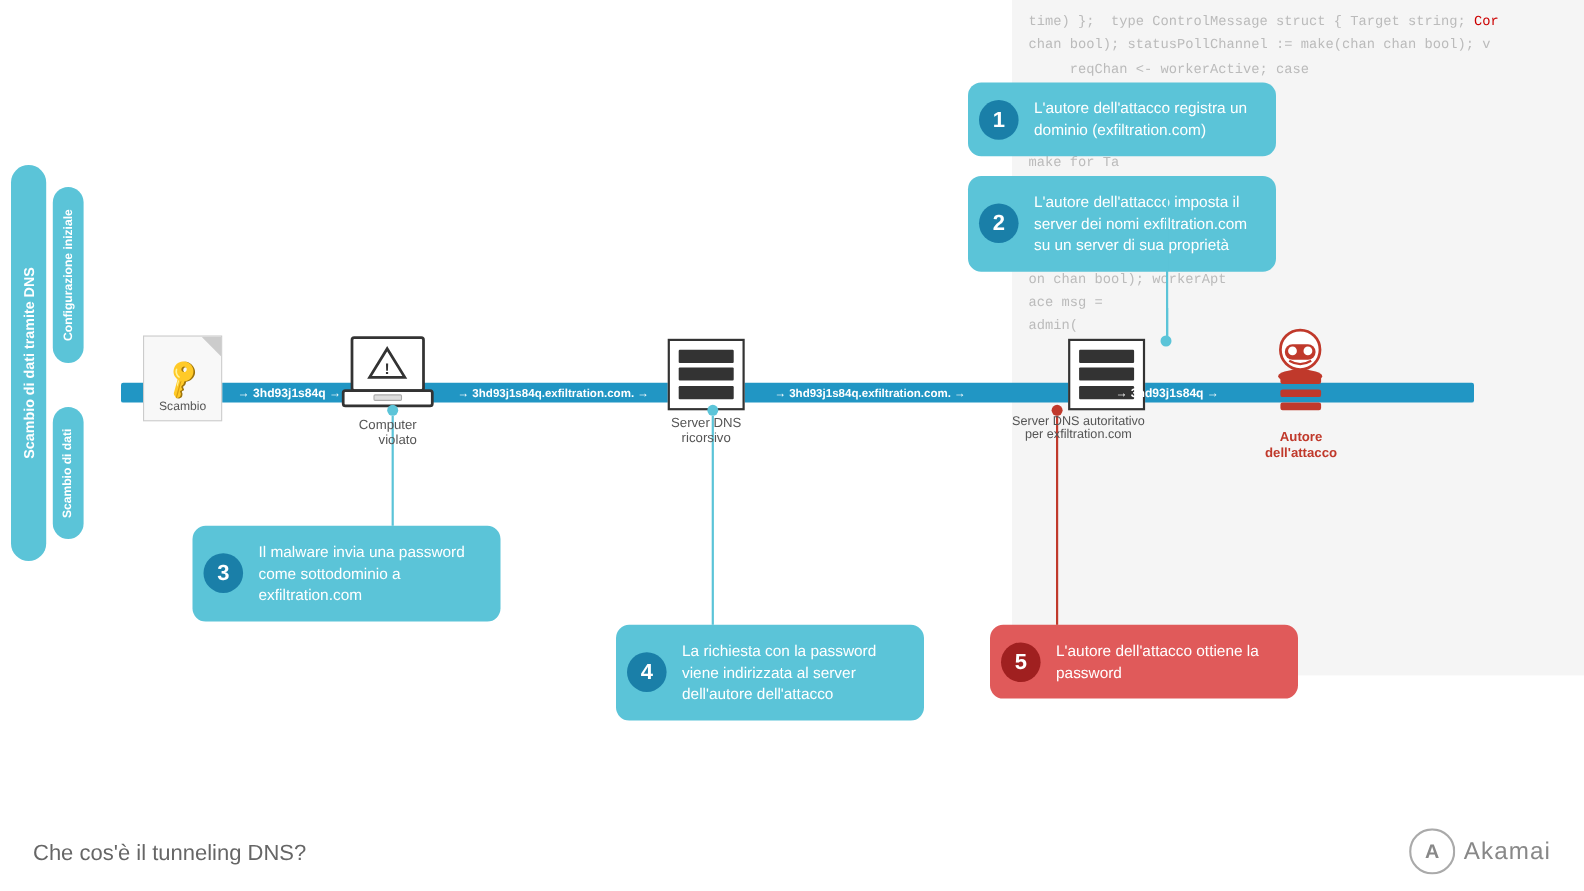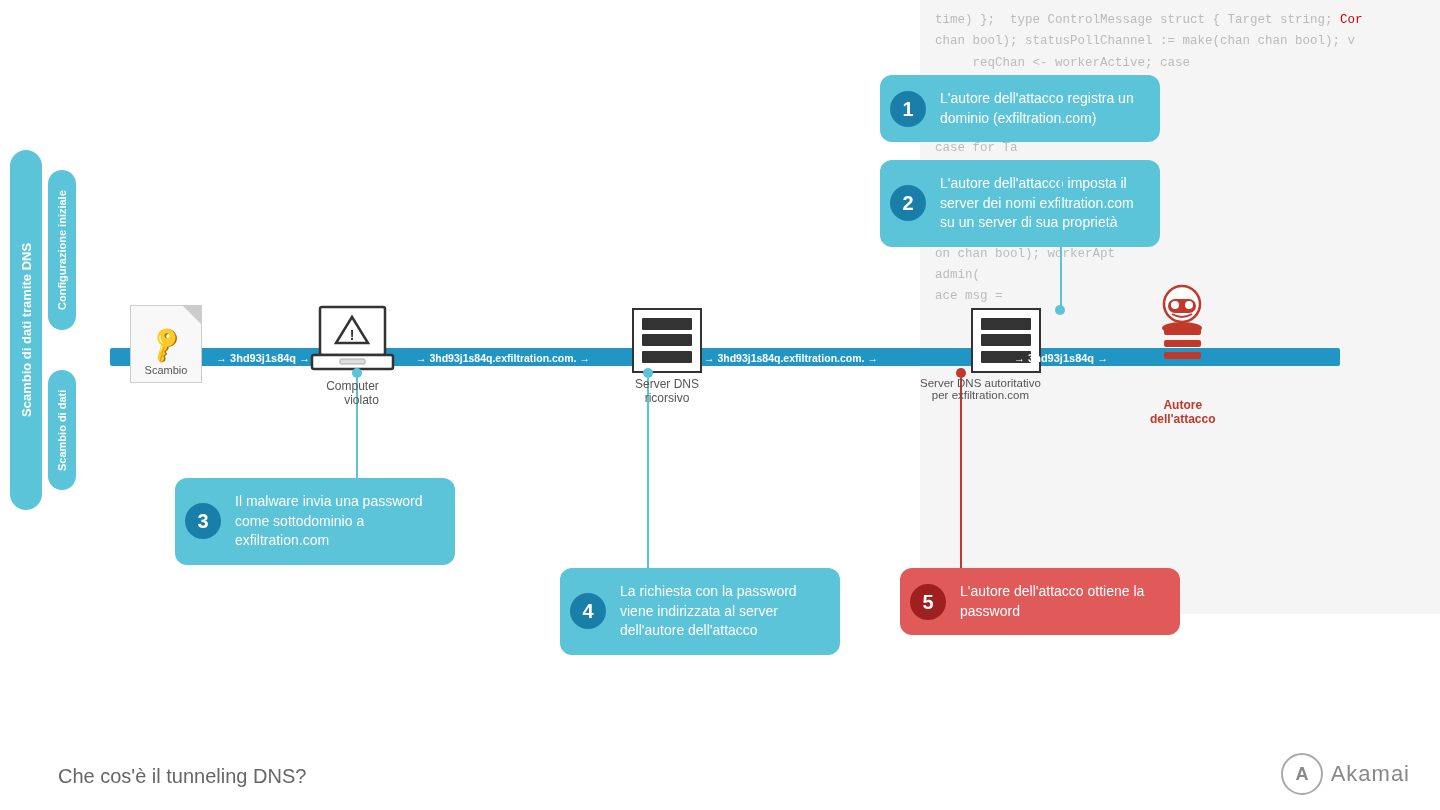--- a/index.html
+++ b/index.html
@@ -168,28 +168,28 @@
 <body>
 
 <div class="code-bg">
   <div style="line-height:1.7; color:#bbb; font-size:12.5px;">
     <div>time) }; &nbsp;type ControlMessage struct { Target string; <span style="color:#cc0000">Cor</span></div>
     <div>chan bool); statusPollChannel := make(chan chan bool); v</div>
     <div>&nbsp;&nbsp;&nbsp;&nbsp;&nbsp;reqChan &lt;- workerActive; case</div>
     <div>ve = status;</div>
     <div>request) { hostTo</div>
     <div>&nbsp;&nbsp;&nbsp;&nbsp;&nbsp;Fprintf(w,</div>
-    <div>case for Ta</div>
+    <div>make for Ta</div>
     <div>reqChan</div>
     <div>"ACTIVE"</div>
     <div>dServer(":1337", nil)); };pa</div>
     <div>Count int64; }; func ma</div>
     <div>on chan bool); workerApt</div>
+    <div>ace msg =</div>
     <div>admin(</div>
-    <div>ace msg =</div>
   </div>
 </div>
 
 <div class="main-content">
 
   <div class="left-labels">
 
     <div class="left-label-bar label-dns">
       <span>Scambio di dati tramite DNS</span>
     </div>
@@ -248,21 +248,21 @@
   <div style="position:absolute; top:368px; left:352px; width:10px; height:10px; border-radius:50%; background:#5bc4d8; z-index:8;"></div>
 
   <div class="connector-line" style="left: 356px; top: 378px; height: 100px; background: #5bc4d8;"></div>
   <div class="step-bubble" style="top: 478px; left: 175px; width: 370px;">
     <div class="step-number">3</div>
     <span>Il malware invia una password come sottodominio a exfiltration.com</span>
   </div>
 
   <div style="position:absolute; top:349px; left:412px; font-size:10.5px; color:#fff; font-weight:bold; z-index:6; white-space:nowrap; line-height:18px; padding:0 4px;">→ 3hd93j1s84q.exfiltration.com. →</div>
 
-  <div style="position:absolute; top:308px; left:632px; z-index:5; display:flex; flex-direction:column; align-items:center;">
+  <div style="position:absolute; top:308px; left:607px; z-index:5; display:flex; flex-direction:column; align-items:center;">
     <div class="server-icon">
       <div class="server-slot"></div>
       <div class="server-slot"></div>
       <div class="server-slot"></div>
     </div>
     <div style="font-size:12px; color:#555; text-align:center; margin-top:4px;">Server DNS<br>ricorsivo</div>
   </div>
 
   <div style="position:absolute; top:368px; left:643px; width:10px; height:10px; border-radius:50%; background:#5bc4d8; z-index:8;"></div>
 
@@ -288,21 +288,21 @@
 
   <div class="connector-line" style="left: 960px; top: 378px; height: 190px; background: #c0392b;"></div>
 
   <div class="step-bubble red" style="top: 568px; left: 900px; width: 280px;">
     <div class="step-number">5</div>
     <span>L'autore dell'attacco ottiene la password</span>
   </div>
 
   <div style="position:absolute; top:349px; left:1010px; font-size:11px; color:#fff; font-weight:bold; z-index:6; white-space:nowrap; line-height:18px; padding:0 4px;">→ 3hd93j1s84q →</div>
 
-  <div style="position:absolute; top:282px; left:1150px; z-index:5; display:flex; flex-direction:column; align-items:center;gap:22px;">
+  <div style="position:absolute; top:296px; left:1150px; z-index:5; display:flex; flex-direction:column; align-items:center;">
 
     <svg width="65" height="90" viewBox="0 0 65 90">
 
       <circle cx="32" cy="22" r="18" fill="white" stroke="#c0392b" stroke-width="2.5"></circle>
 
       <rect x="18" y="17" width="28" height="14" rx="7" fill="#c0392b"></rect>
 
       <circle cx="25" cy="23" r="4" fill="white"></circle>
       <circle cx="39" cy="23" r="4" fill="white"></circle>
 
@@ -310,21 +310,21 @@
 
       <rect x="14" y="46" width="37" height="7" rx="2" fill="#c0392b"></rect>
       <rect x="14" y="58" width="37" height="7" rx="2" fill="#c0392b"></rect>
       <rect x="14" y="70" width="37" height="7" rx="2" fill="#c0392b"></rect>
 
       <ellipse cx="32" cy="46" rx="20" ry="6" fill="#c0392b"></ellipse>
     </svg>
     <div style="font-size:12px; color:#c0392b; text-align:center; margin-top:4px; font-weight:bold;">Autore<br>dell'attacco</div>
   </div>
 
-  <div style="position:absolute; bottom:22px; left:30px;margin-left:28px;">
+  <div style="position:absolute; bottom:22px; left:30px;">
     <span style="font-size:20px; color:#666;">Che cos'è il tunneling DNS?</span>
   </div>
 
   <div class="akamai-logo">
 
     <svg width="42" height="42" viewBox="0 0 42 42">
       <circle cx="21" cy="21" r="20" fill="none" stroke="#aaa" stroke-width="2"></circle>
       <text x="21" y="27" text-anchor="middle" font-size="18" fill="#888" font-family="Arial" font-weight="bold">A</text>
     </svg>
     <span style="font-size:22px; color:#888; font-family: Arial, sans-serif; letter-spacing:1px;">Akamai</span>

